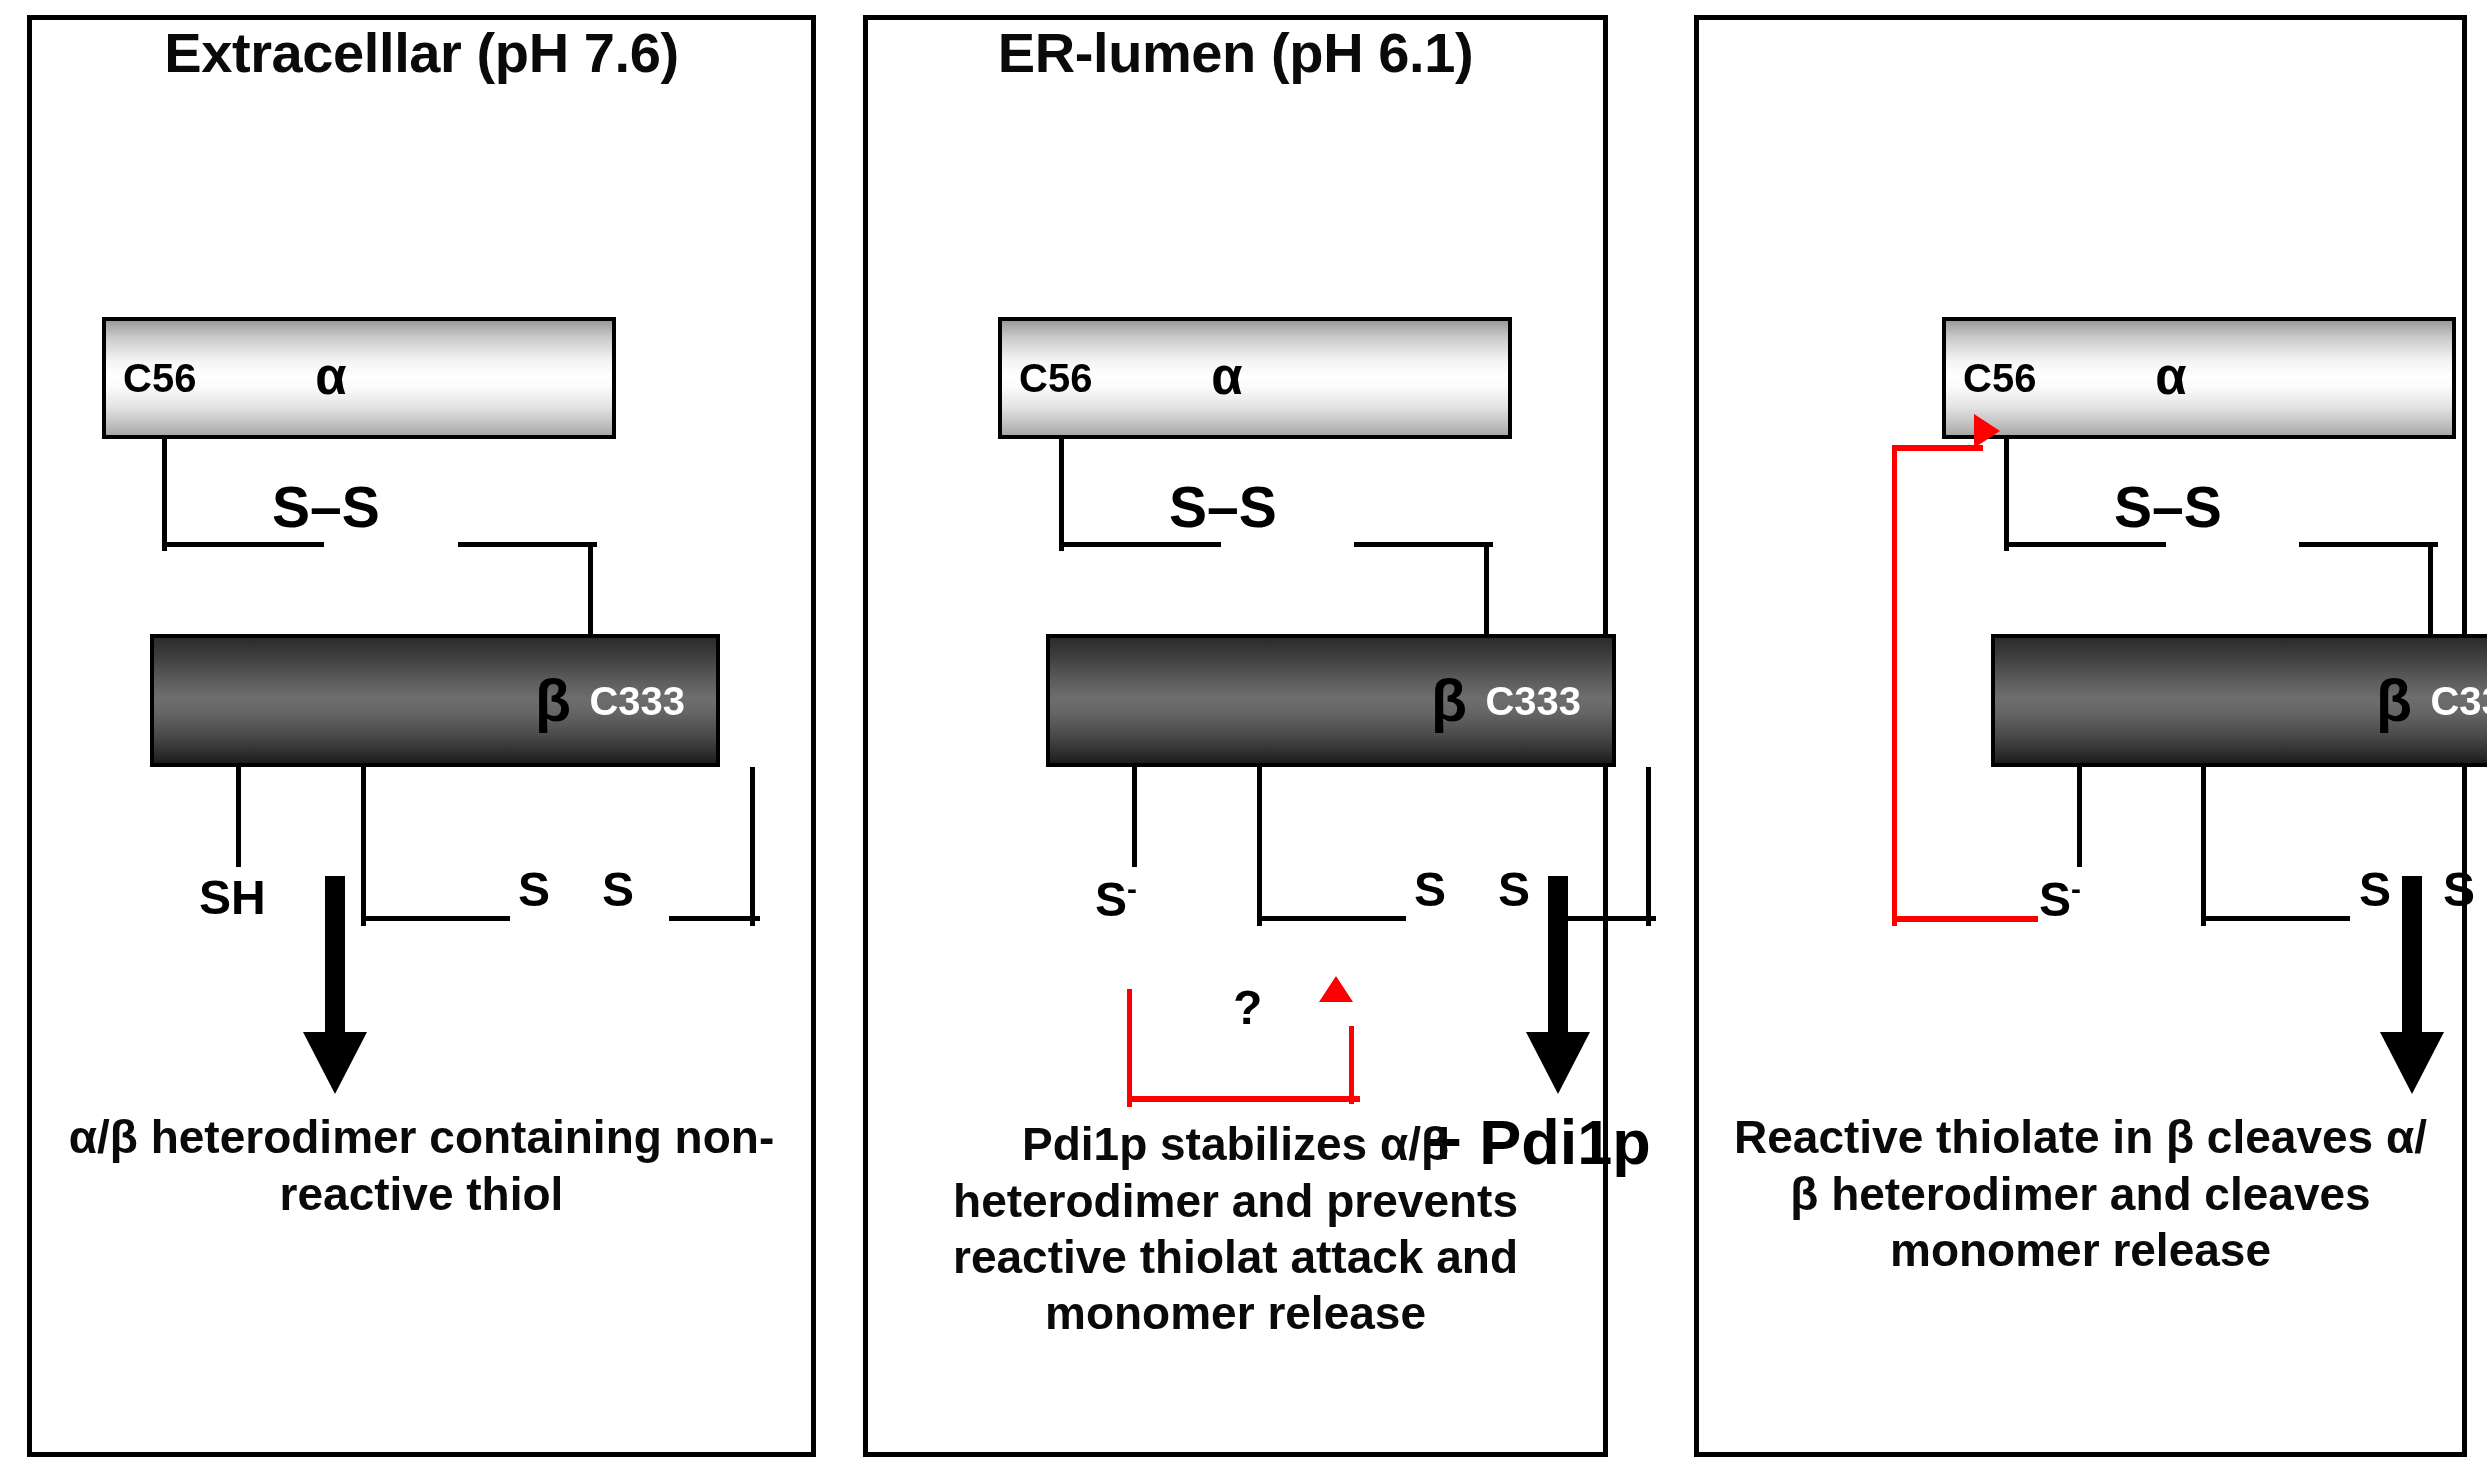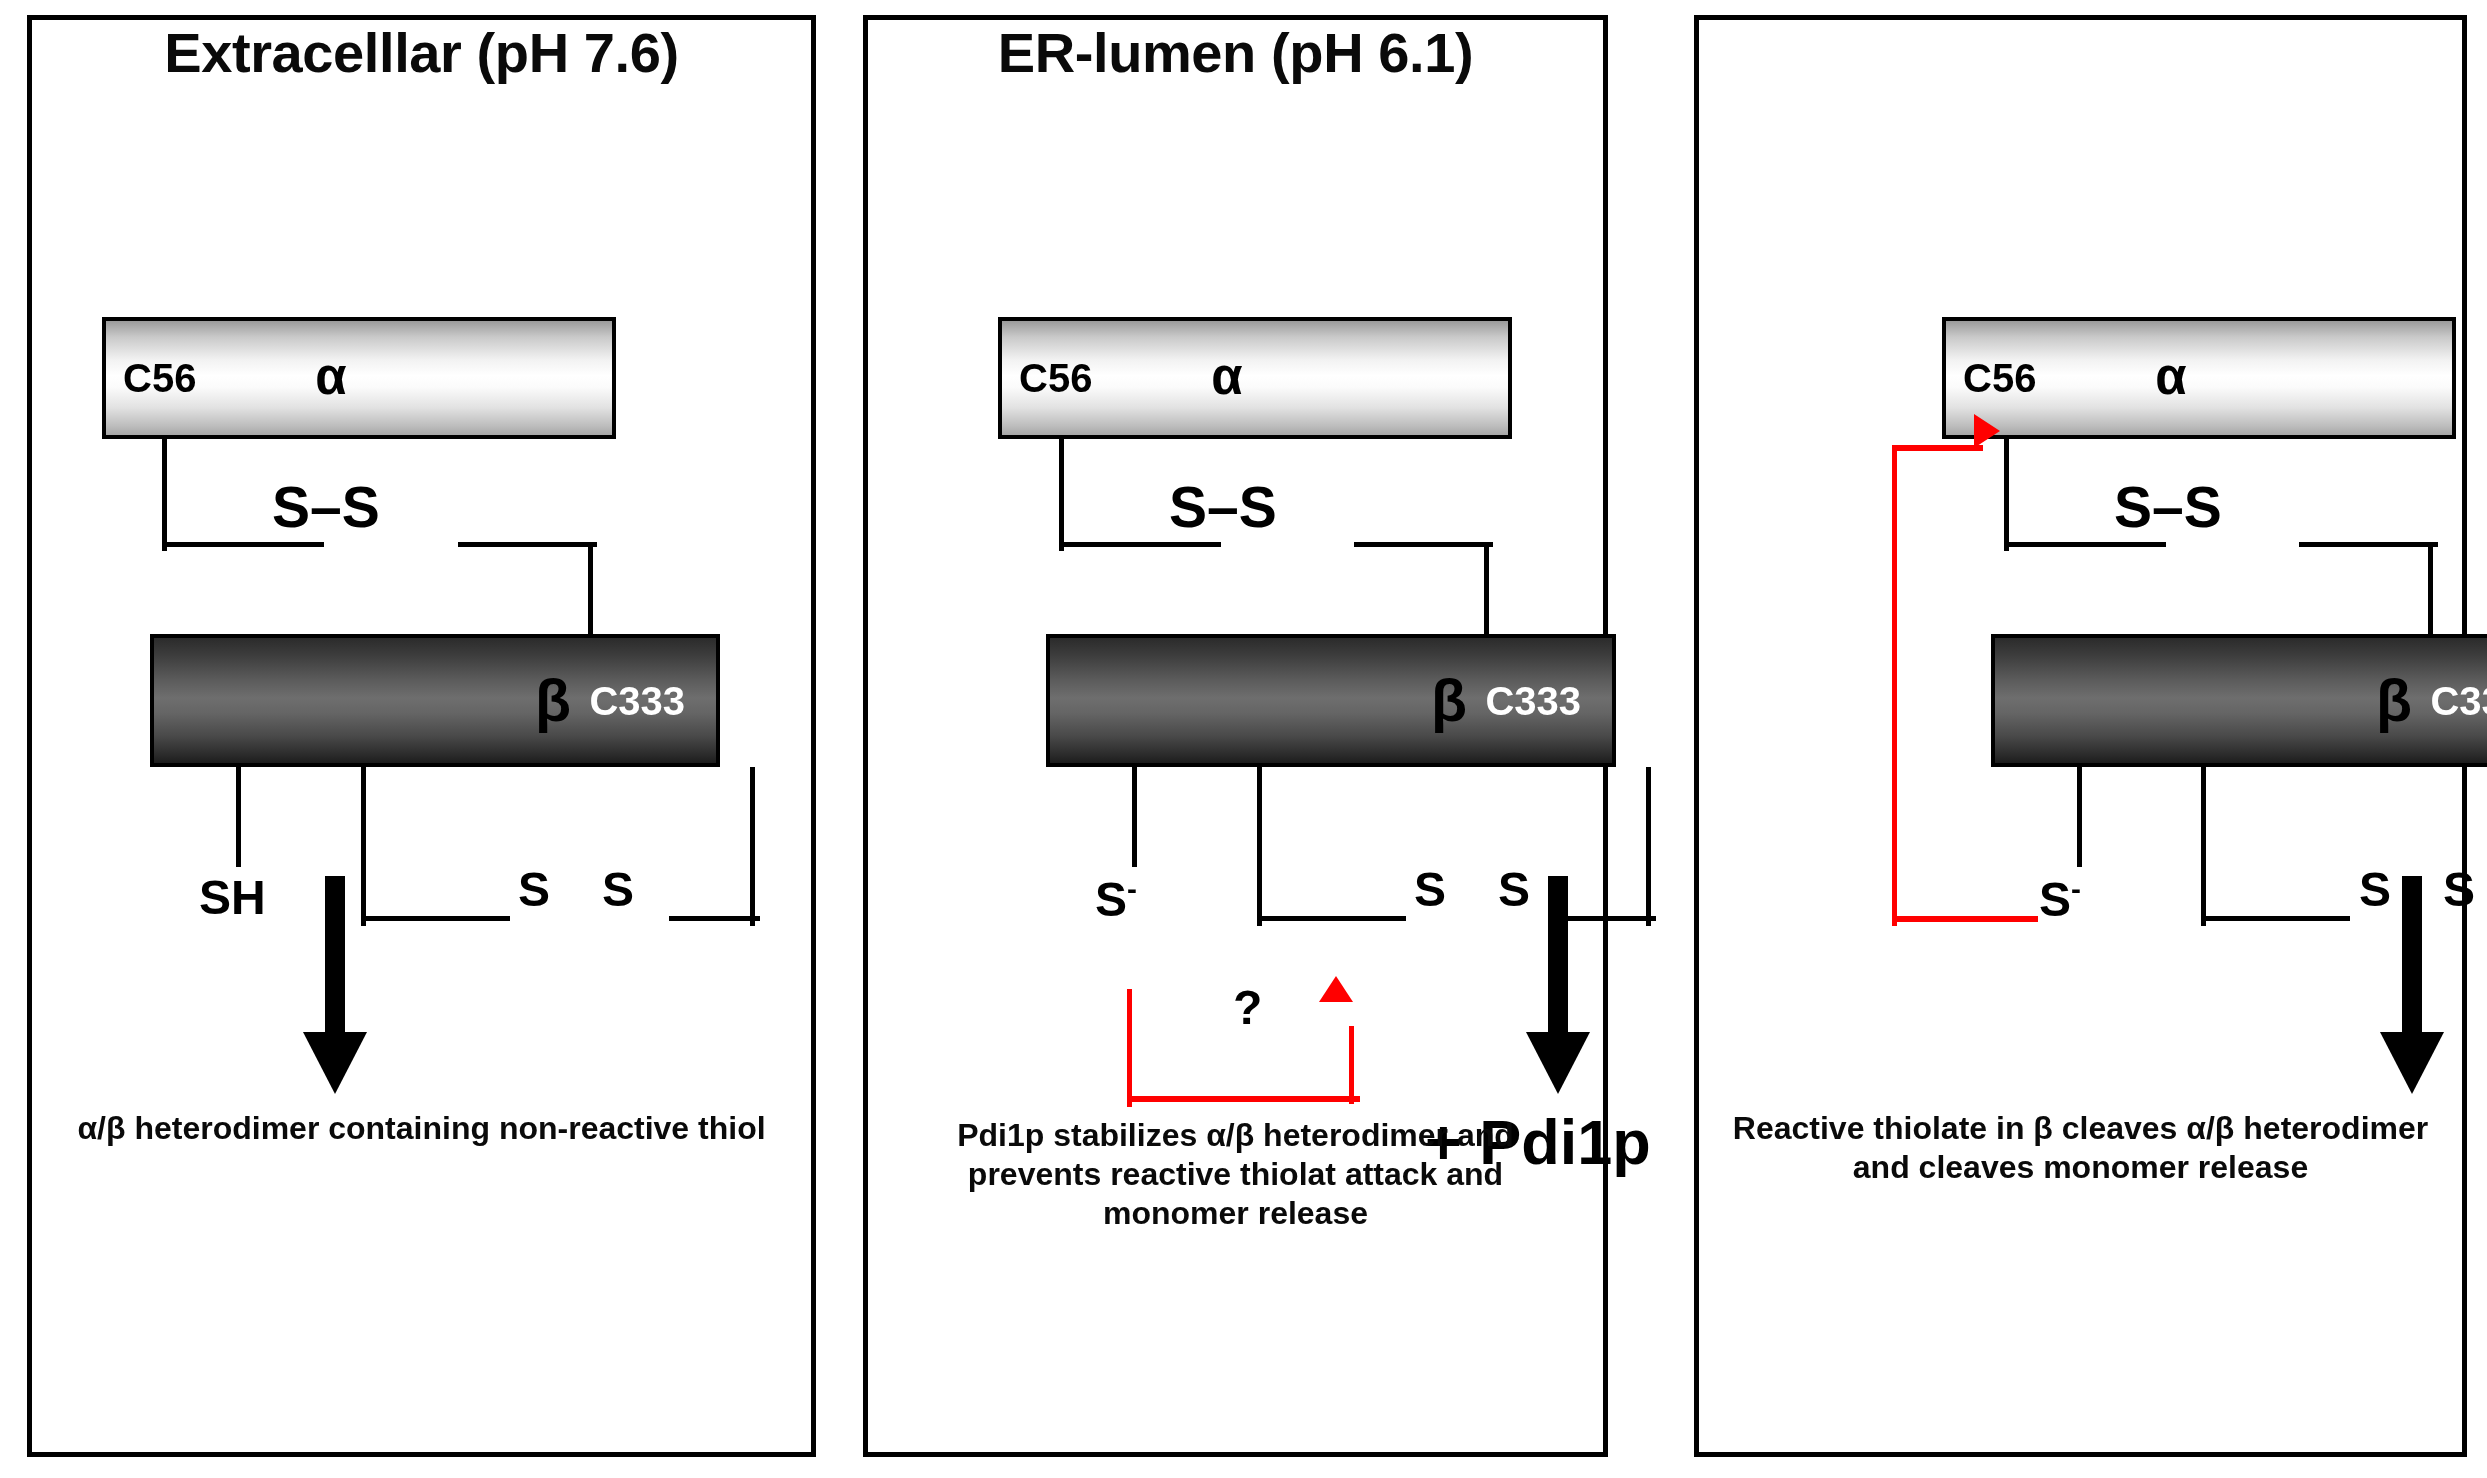--- a/index.html
+++ b/index.html
@@ -97,21 +97,21 @@
     position:absolute;left:0;width:0;height:0;
     border-left:32px solid transparent;
     border-right:32px solid transparent;
     border-top:62px solid #000;
   }
 
   
   .caption{
     position:absolute;left:31px;right:31px;
     text-align:center;
-    font-size:32px;
+    font-size:46px;
     font-weight:bold;
     color:#0a0a0a;
     line-height:1.22;
   }
 </style>
 </head>
 <body>
 
 <div class="canvas">
 

